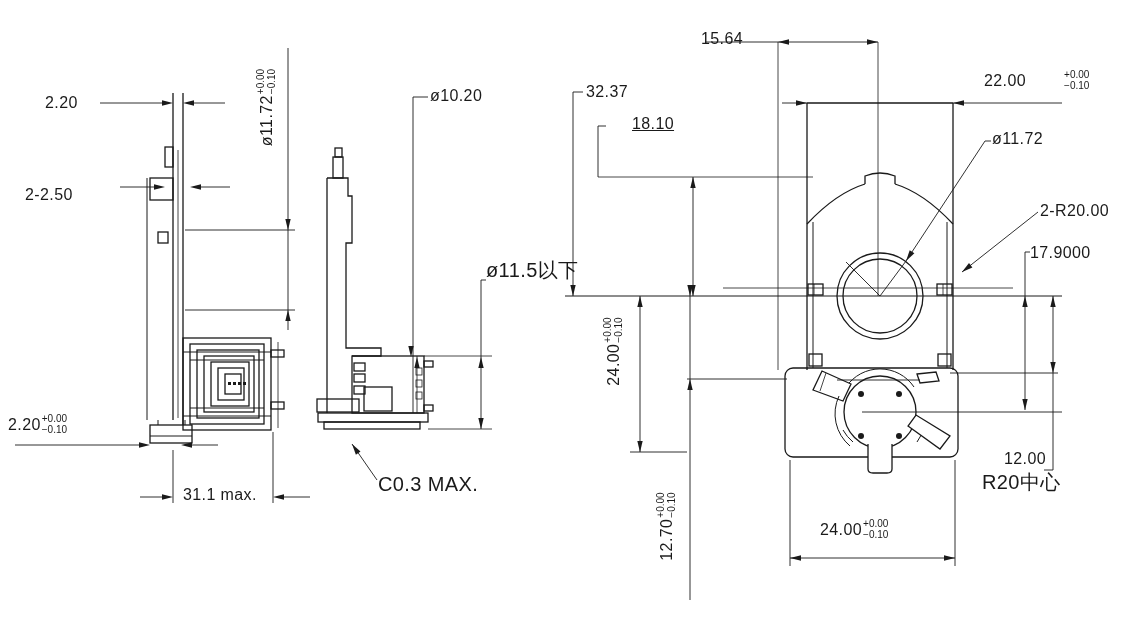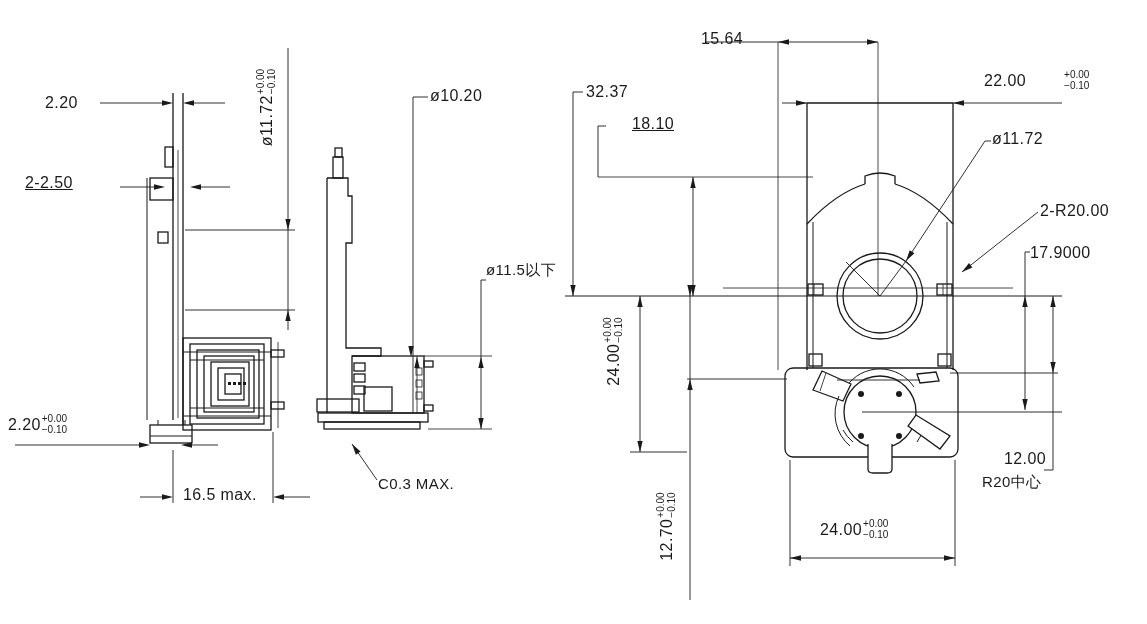--- a/index.html
+++ b/index.html
@@ -5,21 +5,21 @@
   html,body{margin:0;padding:0;background:#fff;}
   .canvas{position:relative;width:1147px;height:624px;background:#ffffff;overflow:hidden;
           font-family:"Liberation Sans",sans-serif;color:#1a1a1a;}
   .canvas svg{position:absolute;left:0;top:0;}
   .dim{position:absolute;display:flex;align-items:center;white-space:nowrap;
        font-size:16px;letter-spacing:.4px;line-height:18px;}
   .dim .tol{display:flex;flex-direction:column;font-size:10px;line-height:10.5px;
             margin-left:1px;letter-spacing:0;}
   .rot{transform:rotate(-90deg);justify-content:center;}
   .bg{background:#fff;padding:0 3px;}
-  .sm{font-size:15px;text-align:center;}
+  .sm{font-size:20px;text-align:center;}
 </style>
 </head>
 <body>
 
 <div class="canvas">
 
 <svg width="1147" height="624" viewBox="0 0 1147 624">
 
   <g stroke="#1a1a1a" fill="none" stroke-width="1.3">
     <path d="M173,93 V420 M183,93 V425"></path>
@@ -172,42 +172,42 @@
     <polygon points="1025,410 1022.3,399 1027.7,399"></polygon>
     <polygon points="1053,296 1050.3,307 1055.7,307"></polygon>
     <polygon points="1053,373 1050.3,362 1055.7,362"></polygon>
   </g>
 </svg>
 
   <div class="dim" style="left:45px;top:94px;">
     <span>2.20</span>
   </div>
 
-  <div class="dim" style="left:25px;top:174px;text-decoration:underline;">
+  <div class="dim" style="left:25px;top:186px;">
     <span>2-2.50</span>
   </div>
 
   <div class="dim rot" style="left:196px;top:97px;width:140px;">
     <span>ø11.72</span>
     <span class="tol">
       <span>+0.00</span>
       <span>−0.10</span>
     </span>
   </div>
 
   <div class="dim" style="left:8px;top:414px;">
     <span>2.20</span>
     <span class="tol">
       <span>+0.00</span>
       <span>−0.10</span>
     </span>
   </div>
 
   <div class="dim bg" style="left:180px;top:486px;">
-    <span>16.5  max.</span>
+    <span>31.1  max.</span>
   </div>
 
   <div class="dim" style="left:430px;top:87px;">
     <span>ø10.20</span>
   </div>
 
   <div class="dim sm" style="left:486px;top:261px;">
     <span>ø11.5以下</span>
   </div>
 

